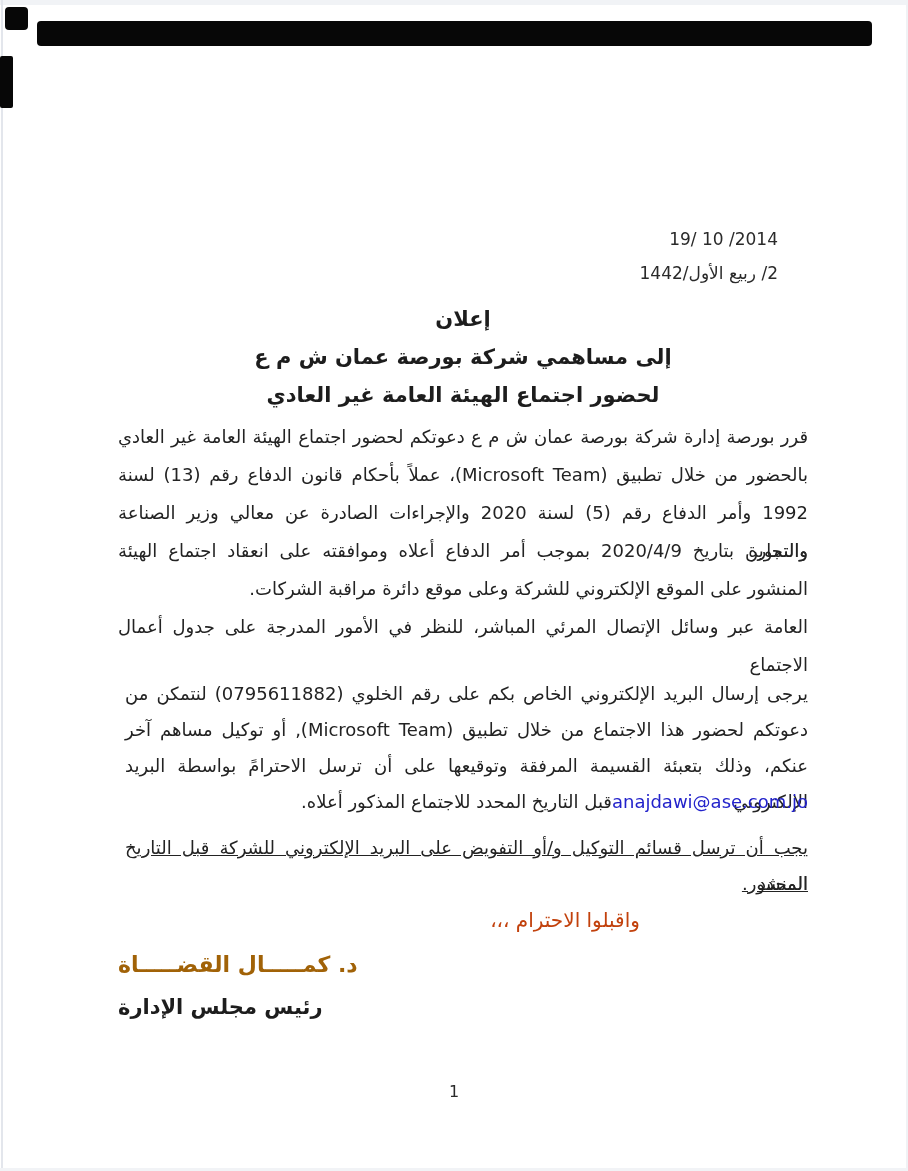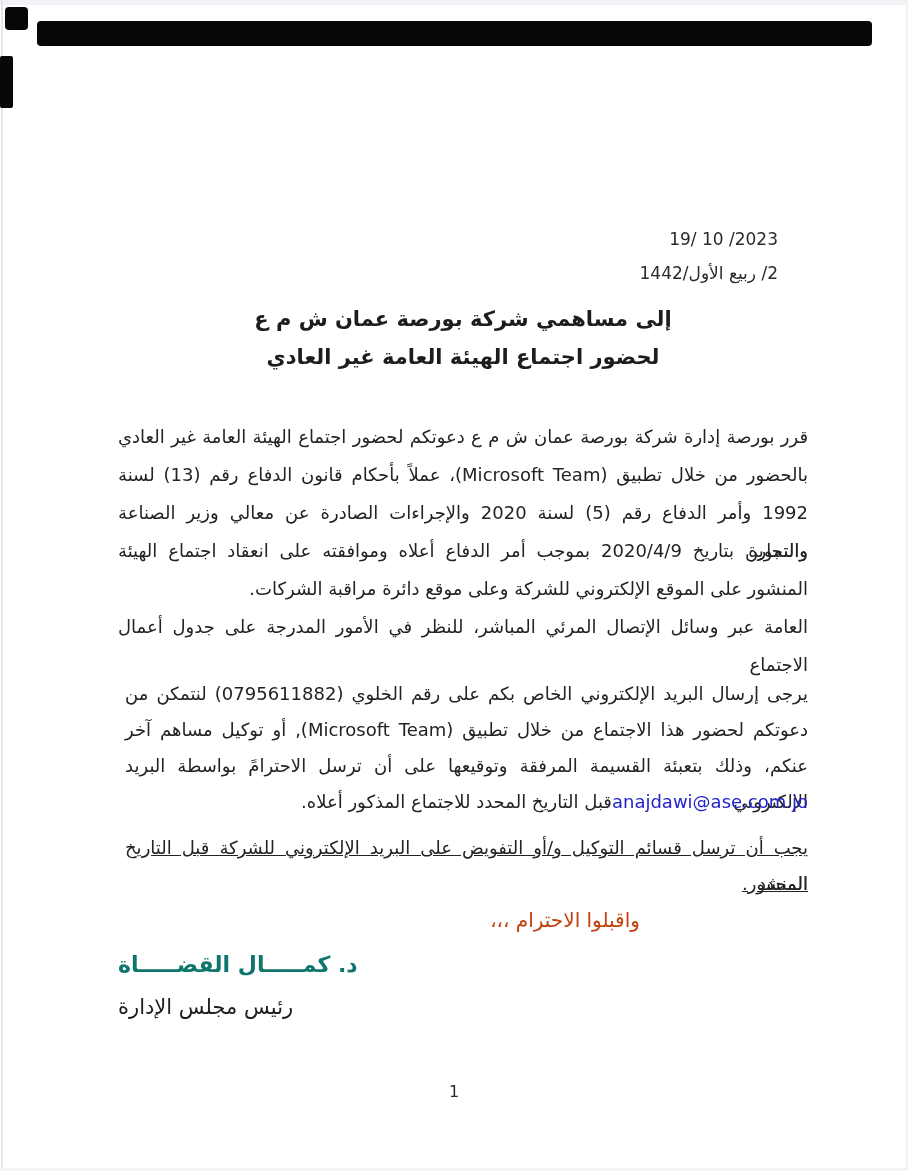--- a/index.html
+++ b/index.html
@@ -35,48 +35,49 @@
   .lh36 .line { height:36px; line-height:36px;margin-left:7px; }
   #para1 { top:418px; }
   #para2 { top:676px; }
   #para3 { top:830px;text-decoration:underline; }
 
   .email-link { cursor:pointer; }
 
   .closing { position:absolute; top:908px; left:204px; right:0; direction:rtl;
              text-align:center; font-size:20px; color:#c2410c; }
   .sig-name  { position:absolute; top:952px; left:0; direction:rtl; text-align:right;
-               font-size:22px; font-weight:bold; color:#0f766e; }
+               font-size:22px; font-weight:bold; color:#a16207; }
   .sig-title { position:absolute; top:995px; left:0; direction:rtl; text-align:left;
-               font-size:21px; font-weight:normal; color:#1d1d1d; }
+               font-size:21px; font-weight:bold; color:#1d1d1d; }
   .page-number { position:absolute; top:1082px; left:0; right:0; text-align:center;
                  font-size:16px; color:#2a2a2a; }
 </style>
 </head>
 <body>
 
 <div class="page">
 
   <div class="chrome-top"></div>
   <div class="chrome-left"></div>
   <div class="chrome-right"></div>
   <div class="chrome-bottom"></div>
 
   <div class="mark mark-square"></div>
   <div class="mark mark-bar"></div>
   <div class="mark mark-side"></div>
 
   <div class="content">
 
     <div class="dates">
-      <div class="date-line">2023/ 10 /19</div>
+      <div class="date-line">2014/ 10 /19</div>
       <div class="date-line">2/ ربيع الأول/1442</div>
     </div>
 
     <div class="title-block">
+      <div class="t-line">إعلان</div>
       <div class="t-line">إلى مساهمي شركة بورصة عمان ش م ع</div>
       <div class="t-line">لحضور اجتماع الهيئة العامة غير العادي</div>
     </div>
 
     <div class="para lh38" id="para1">
       <div class="line">قرر بورصة إدارة شركة بورصة عمان ش م ع دعوتكم لحضور اجتماع الهيئة العامة غير العادي</div>
       <div class="line">بالحضور من خلال تطبيق (Microsoft Team)، عملاً بأحكام قانون الدفاع رقم (13) لسنة</div>
       <div class="line">1992 وأمر الدفاع رقم (5) لسنة 2020 والإجراءات الصادرة عن معالي وزير الصناعة والتجارة</div>
       <div class="line">والتموين بتاريخ 2020/4/9 بموجب أمر الدفاع أعلاه وموافقته على انعقاد اجتماع الهيئة</div>
       <div class="line last">المنشور على الموقع الإلكتروني للشركة وعلى موقع دائرة مراقبة الشركات.</div>

